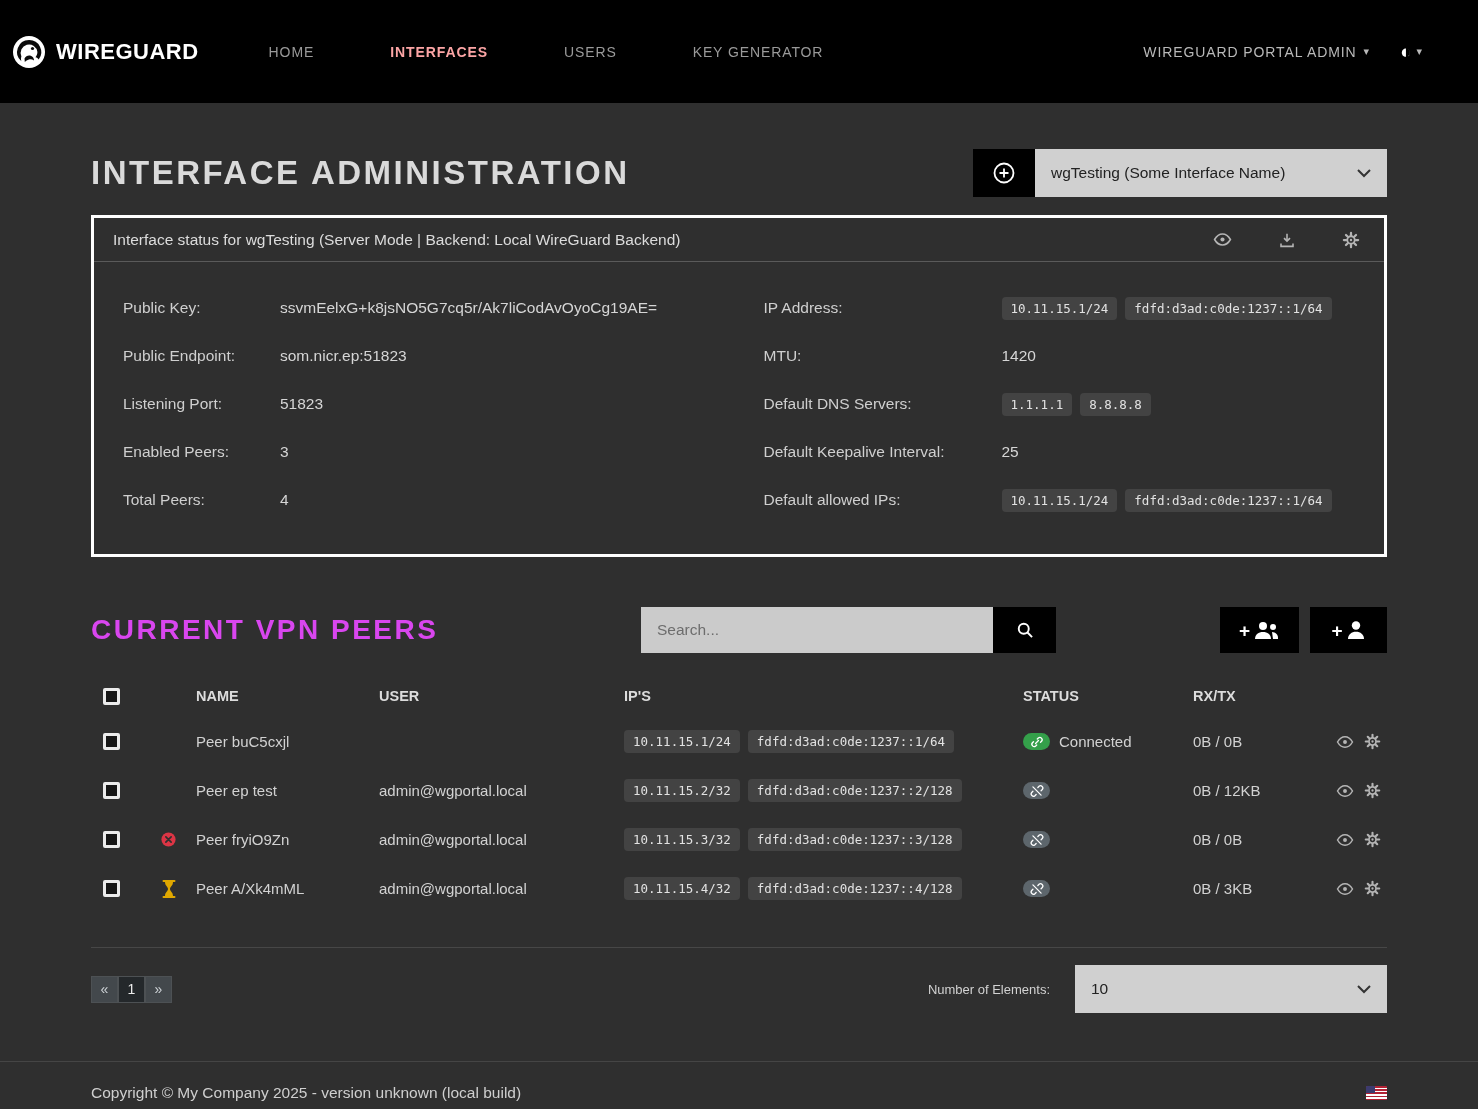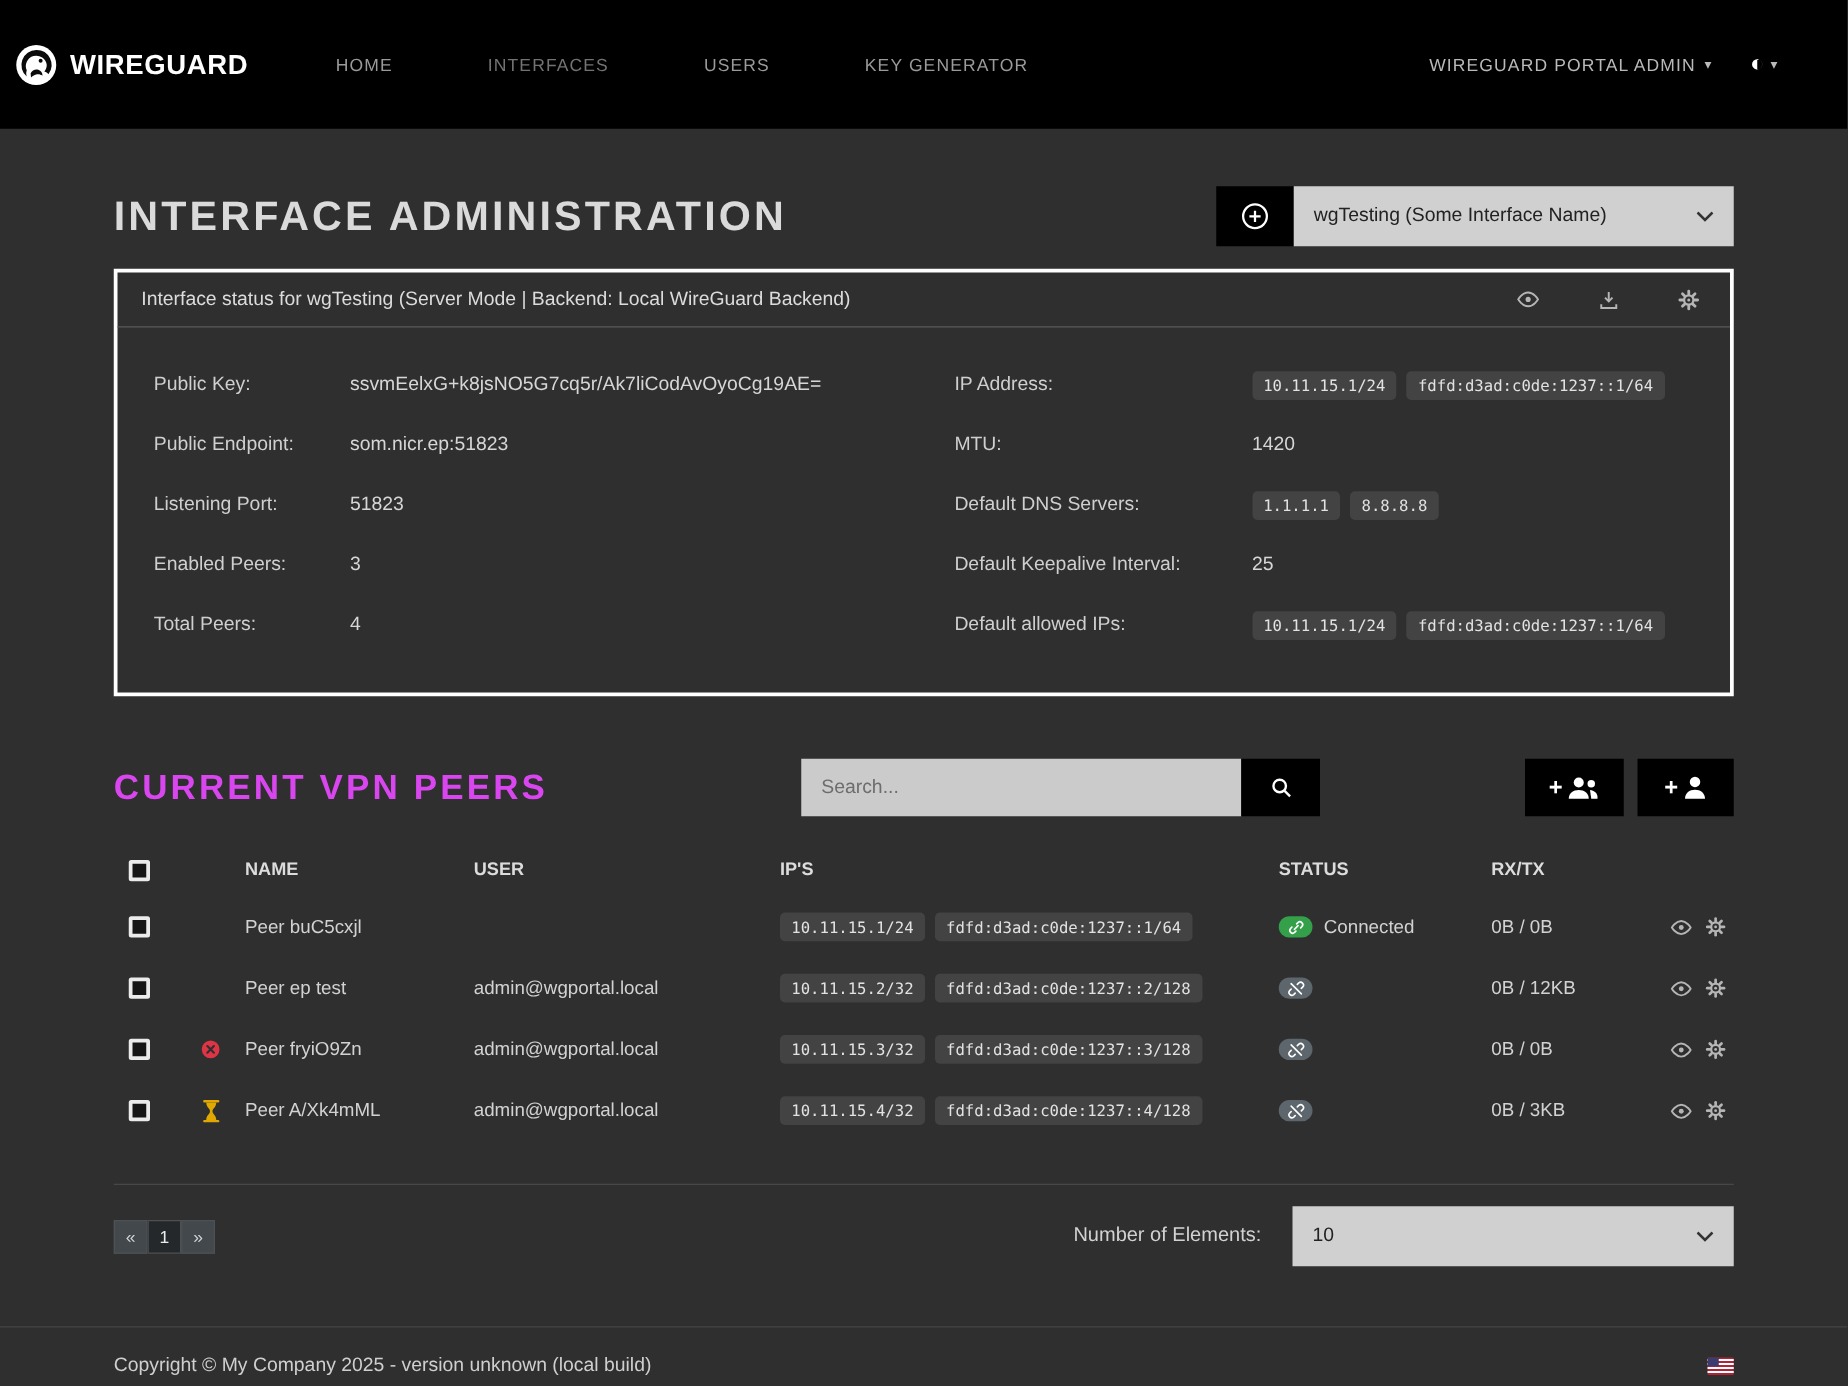--- a/index.html
+++ b/index.html
@@ -16,21 +16,21 @@
   
   .navbar {
     height: 103px; background: #000;
     display: flex; align-items: center;
     padding: 0 56px 0 12px;
   }
   .brand { display: flex; align-items: center; gap: 10px; cursor: pointer; }
   .brand-text { color: #fff; font-size: 22px; font-weight: 700; letter-spacing: .5px; }
   .nav-list { display: flex; list-style: none; gap: 48px; margin-left: 42px; }
   .nav-item { font-size: 14px; letter-spacing: .9px; color: #9a9a9a; cursor: pointer; text-transform: uppercase; padding-left: 28px; }
-  .nav-item.active { color: #737373; font-weight: 400; }
+  .nav-item.active { color: #fca5a5; font-weight: 700; }
   .nav-right { margin-left: auto; display: flex; align-items: center; gap: 30px; }
   .admin-dd { display: flex; align-items: center; gap: 7px; color: #b9b9b9; font-size: 14px; letter-spacing: .9px; cursor: pointer; text-transform: uppercase; }
   .caret { font-size: 11px; color: #b9b9b9; }
   .theme-dd { display: flex; align-items: center; gap: 5px; color: #fff; font-size: 19px; cursor: pointer; }
 
   
   main { padding: 0 91px; flex: 1 0 auto; }
 
   .page-head { margin-top: 46px; margin-bottom: 18px; display: flex; align-items: center; justify-content: space-between; }
   h1 { font-size: 33px; font-weight: 600; letter-spacing: 2.5px; color: #dadada; }
@@ -115,22 +115,22 @@
     display: flex; align-items: center; justify-content: space-between;
   }
   .pagination { display: flex; gap: 0; }
   .page-btn {
     min-width: 27px; height: 27px; border: 1px solid #4d5154; background: #43484c;
     color: #ced3d7; font-size: 14px; cursor: pointer; display: flex; align-items: center; justify-content: center;
     padding: 0 8px;
   }
   .page-btn.current { background: #24282b; color: #ececec; cursor: default; }
   .elements-group { display: flex; align-items: center; gap: 25px; }
-  .elements-label { font-size: 16px; color: #d2d2d2; }
-  .elements-select { width: 353px; }
+  .elements-label { font-size: 13px; color: #d2d2d2; }
+  .elements-select { width: 312px; }
 
   
   footer {
     margin-top: 48px; border-top: 1px solid #454545;
     padding: 22px 91px 28px; display: flex; align-items: center; justify-content: space-between;
     font-size: 15.5px; color: #cfcfcf;
   }
   .flag {
     position: relative; width: 21px; height: 14px; display: inline-block; cursor: pointer;
     background: repeating-linear-gradient(to bottom, #b22234 0 1.6px, #fff 1.6px 3.2px);

